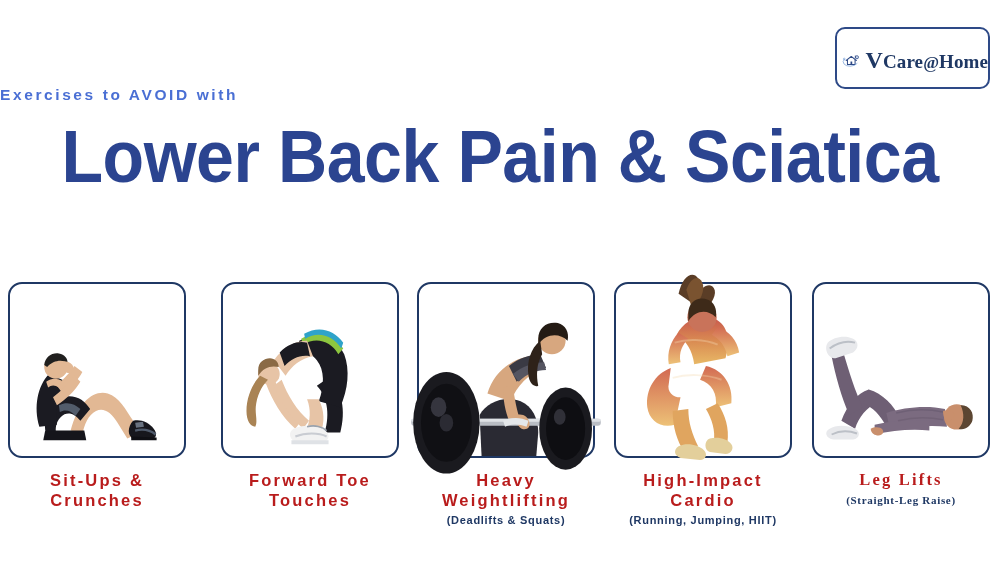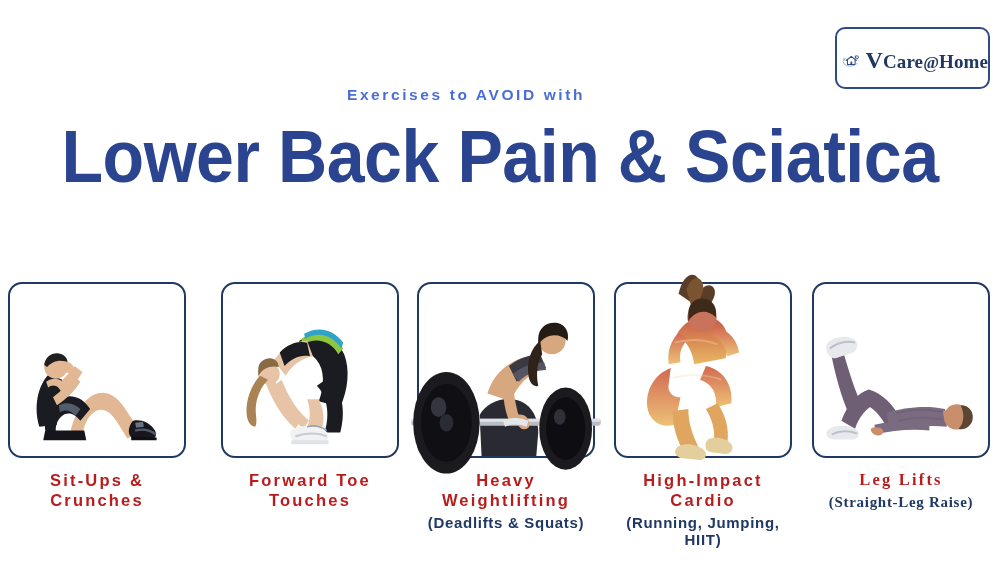--- a/index.html
+++ b/index.html
@@ -28,21 +28,20 @@
     font-size:19px; font-weight:bold; color:#1f3864;
     letter-spacing:.1px; line-height:1; margin-top:1px;
     white-space:nowrap;
   }
   .logo-text .v{font-size:24px;}
   .logo-text .at{font-size:17px;}
 
   
   .eyebrow{
     position:absolute; left:0; top:86px; width:932px;
-    text-align:center;
     font-size:15.5px; font-weight:bold; color:#4a6fd4;
     letter-spacing:2.6px;
   }
   .headline{
     position:absolute; left:0; top:118px; width:1000px;
     text-align:center;
     color:#2b4490;
     font-family:"Liberation Sans Narrow","Liberation Sans", sans-serif;
     font-size:74px; font-weight:bold;
     letter-spacing:-0.5px;
@@ -73,21 +72,21 @@
 
   .label{
     margin-top:12px; text-align:center;
     color:#b91c1c;
     font-size:16.5px; font-weight:bold;
     letter-spacing:2.2px; line-height:1.22;
   }
   .sublabel{
     margin-top:4px; text-align:center;
     color:#1f3864;
-    font-size:15px; font-weight:bold;
+    font-size:11px; font-weight:bold;
     letter-spacing:.7px;
   }
 </style>
 </head>
 <body>
 
 <div class="canvas">
 
   <div class="logo-box">
     <svg class="logo-mark" viewBox="0 0 56 26">

